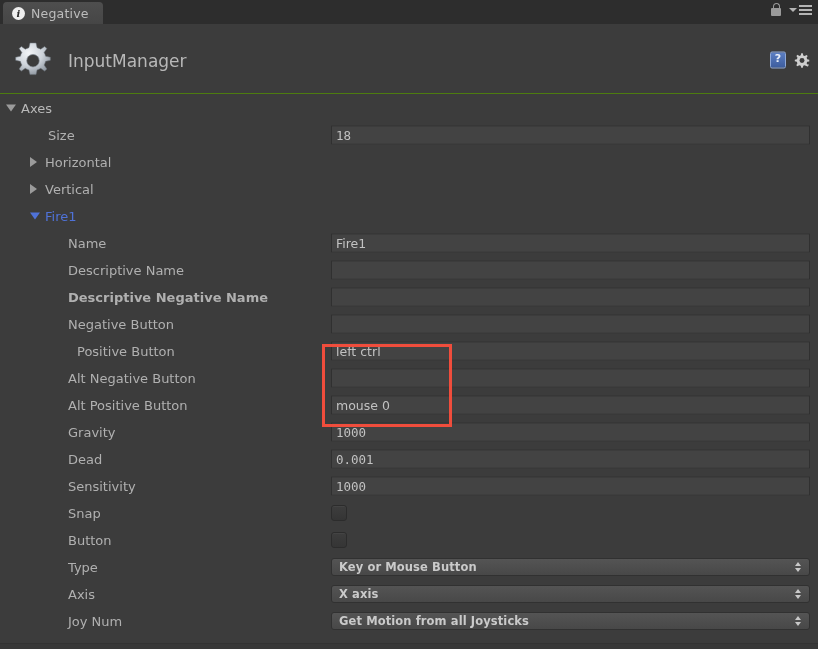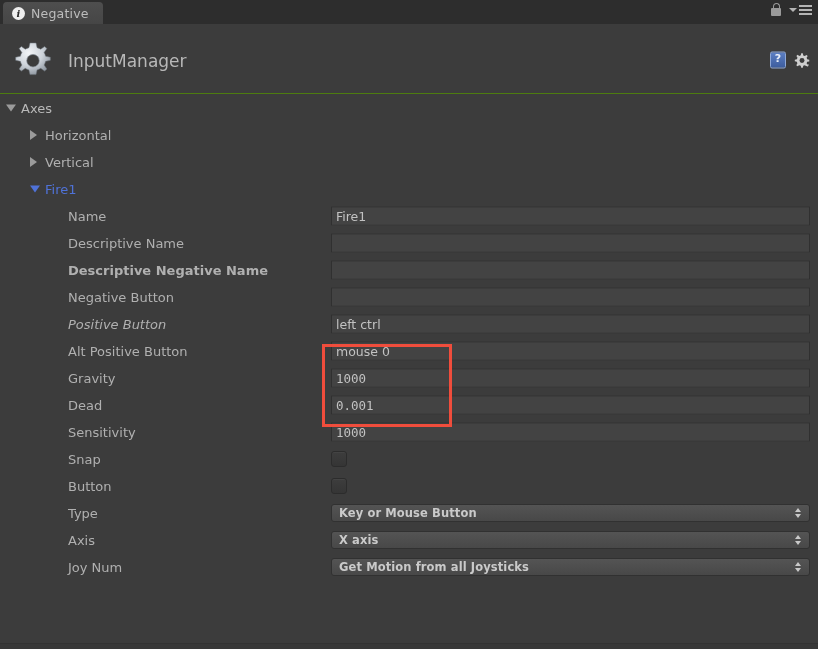--- a/index.html
+++ b/index.html
@@ -337,20 +337,26 @@
       </svg>
     </div>
   </div>
 
   <div class="body" id="rows">
       <div class="row header">
         <div class="tri down" style="left: 6px;"></div>
         <div class="lbl" style="left: 21px;">Axes</div>
       </div>
       <div class="row">
+        <div class="lbl" style="left: 48px;">Size</div>
+        <div class="field">
+          <span>18</span>
+        </div>
+      </div>
+      <div class="row">
         <div class="tri right" style="left: 30px;"></div>
         <div class="lbl" style="left: 45px;">Horizontal</div>
       </div>
       <div class="row">
         <div class="tri right" style="left: 30px;"></div>
         <div class="lbl" style="left: 45px;">Vertical</div>
       </div>
       <div class="row sel">
         <div class="tri down blue" style="left: 30px;"></div>
         <div class="lbl" style="left: 45px;">Fire1</div>
@@ -373,23 +379,29 @@
           <span></span>
         </div>
       </div>
       <div class="row">
         <div class="lbl" style="left: 68px;">Negative Button</div>
         <div class="field text">
           <span></span>
         </div>
       </div>
       <div class="row">
-        <div class="lbl" style="left: 68px; font-style: italic;">Positive Button</div>
+        <div class="lbl" style="left: 77px;">Positive Button</div>
         <div class="field text">
           <span>left ctrl</span>
+        </div>
+      </div>
+      <div class="row">
+        <div class="lbl" style="left: 68px;">Alt Negative Button</div>
+        <div class="field text">
+          <span></span>
         </div>
       </div>
       <div class="row">
         <div class="lbl" style="left: 68px;">Alt Positive Button</div>
         <div class="field text">
           <span>mouse 0</span>
         </div>
       </div>
       <div class="row">
         <div class="lbl" style="left: 68px;">Gravity</div>

